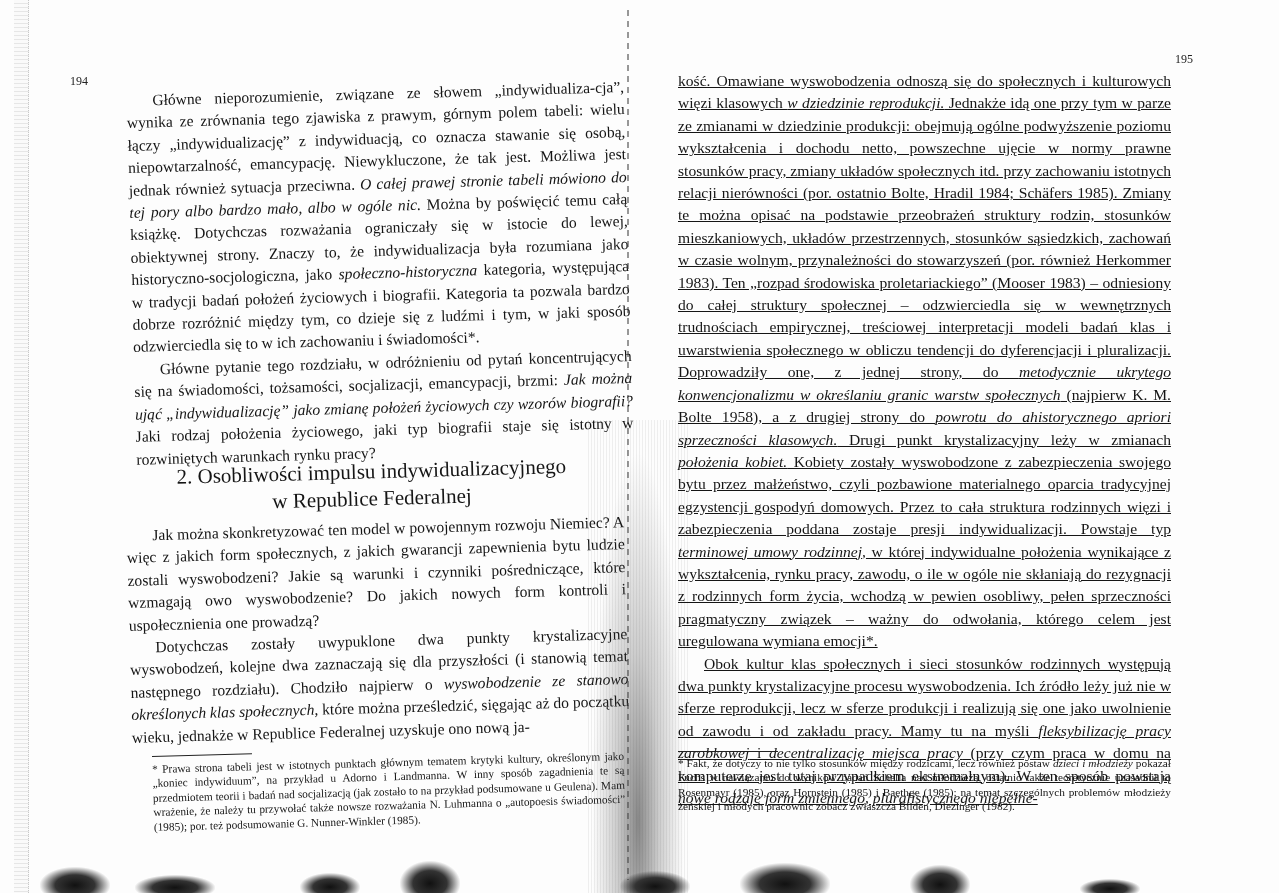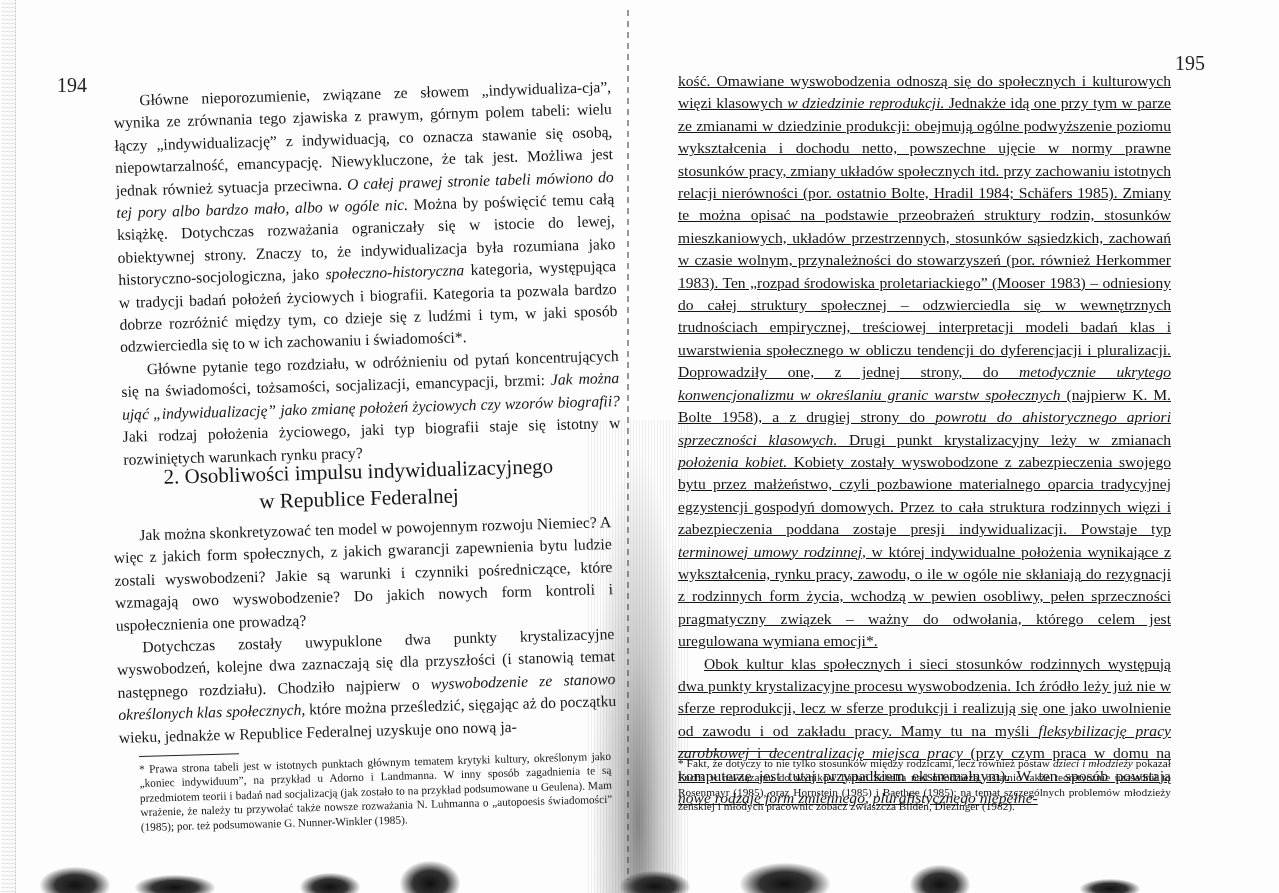--- a/index.html
+++ b/index.html
@@ -3,21 +3,21 @@
 <meta charset="utf-8">
 <style>
   html, body { margin: 0; padding: 0; }
   body {
     width: 1279px; height: 893px; overflow: hidden; position: relative;
     background: #fdfdfd;
     font-family: "Liberation Serif", "DejaVu Serif", serif;
     color: #151515;
   }
   .page { position: absolute; top: 0; height: 893px; }
-  .page.left { left: 1px; width: 640px; }
+  .page.left { left: 14px; width: 640px; }
   .page.right { left: 640px; width: 639px; }
 
   .left-edge {
     position: absolute; left: 0; top: 0; width: 14px; height: 893px;
     background: repeating-linear-gradient(180deg, #fafafa 0 3px, #e6e6e6 3px 4px);
     border-right: 1px dotted #c8c8c8;
   }
 
   .gutter-shadow {
     position: absolute; left: 588px; top: 420px; width: 100px; height: 473px;
@@ -25,21 +25,21 @@
       radial-gradient(ellipse at 50% 85%, rgba(40,40,40,0.55) 0%, rgba(60,60,60,0.25) 30%, rgba(255,255,255,0) 65%),
       repeating-linear-gradient(90deg, rgba(0,0,0,0.06) 0 1px, rgba(255,255,255,0) 1px 3px);
   }
   .gutter-line {
     position: absolute; left: 627px; top: 10px; width: 2px; height: 870px;
     background: repeating-linear-gradient(180deg, #444 0 6px, transparent 6px 11px);
     opacity: 0.55;
   }
 
   .page-number {
-    position: absolute; font-size: 20px; color: #222;
+    position: absolute; font-size: 12px; color: #222;
   }
   .left .page-number { left: 56px; top: 74px; }
   .right .page-number { left: 535px; top: 52px; }
 
   .body-text {
     position: absolute; font-size: 15.6px; line-height: 22.4px;
     text-align: justify;
   }
   .left .body-text {
     left: 112px; width: 498px;

